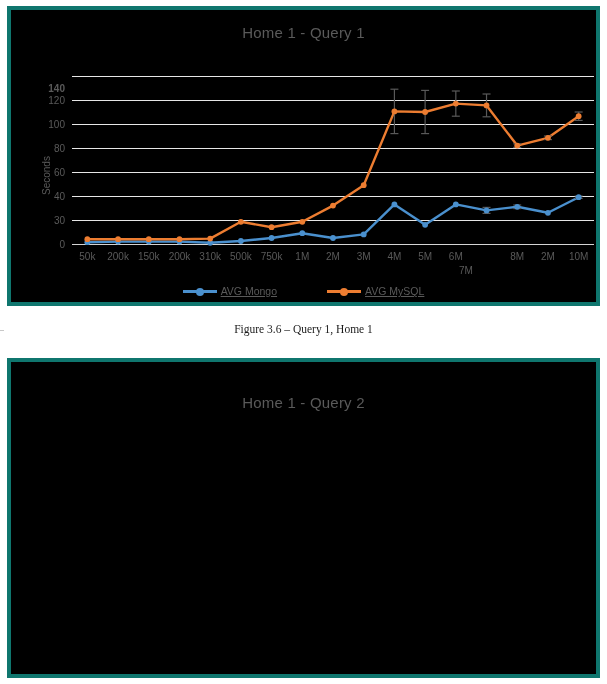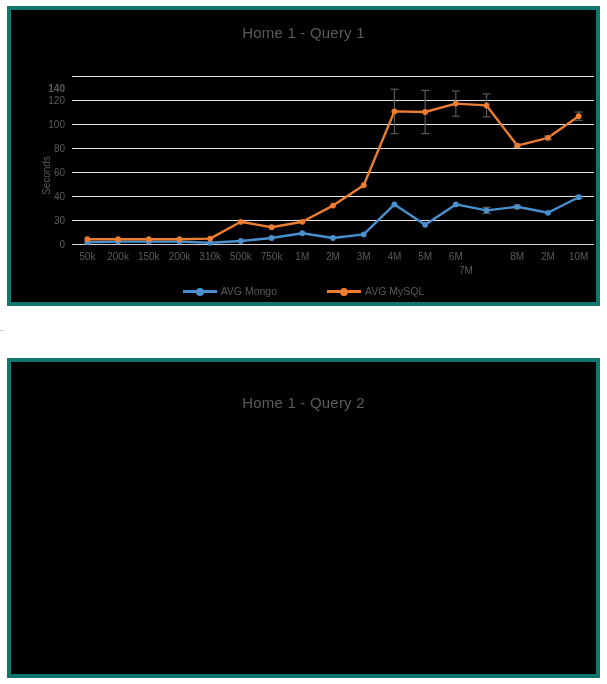--- a/index.html
+++ b/index.html
@@ -67,21 +67,21 @@
     font-size:10px;
     transform:translateX(-50%);
     white-space:nowrap;
   }
   svg.series{position:absolute;left:0;top:0;overflow:visible;}
 
   .legend{
     position:absolute;left:0;right:0;
     display:flex;justify-content:center;align-items:center;
     gap:50px;
-    font-size:10.5px;color:#5a5a5a;
+    font-size:10.5px;color:#5a5a5a;text-decoration:underline;
   }
   #chart1 .legend{top:275px;}
   .legend-item{display:flex;align-items:center;gap:4px;}
   .legend-swatch{
     position:relative;width:34px;height:11px;display:inline-block;
   }
   .legend-swatch i{
     position:absolute;left:0;top:4.5px;width:34px;height:2.6px;display:block;
   }
   .legend-swatch b{
@@ -242,19 +242,20 @@
         <span class="legend-swatch">
             <i style="background: rgb(237, 125, 49);"></i>
             <b style="background: rgb(237, 125, 49);"></b>
           </span>
         <span>AVG MySQL</span>
       </div>
     </div>
   </div>
 
   <div class="edge-mark"></div>
+  <div class="caption">Figure 3.6 – Query 1, Home 1</div>
 
   <div class="chart-card" id="chart2">
     <div class="chart-title">Home 1 - Query 2</div>
 
   </div>
 
 </div>
 
 </body></html>

